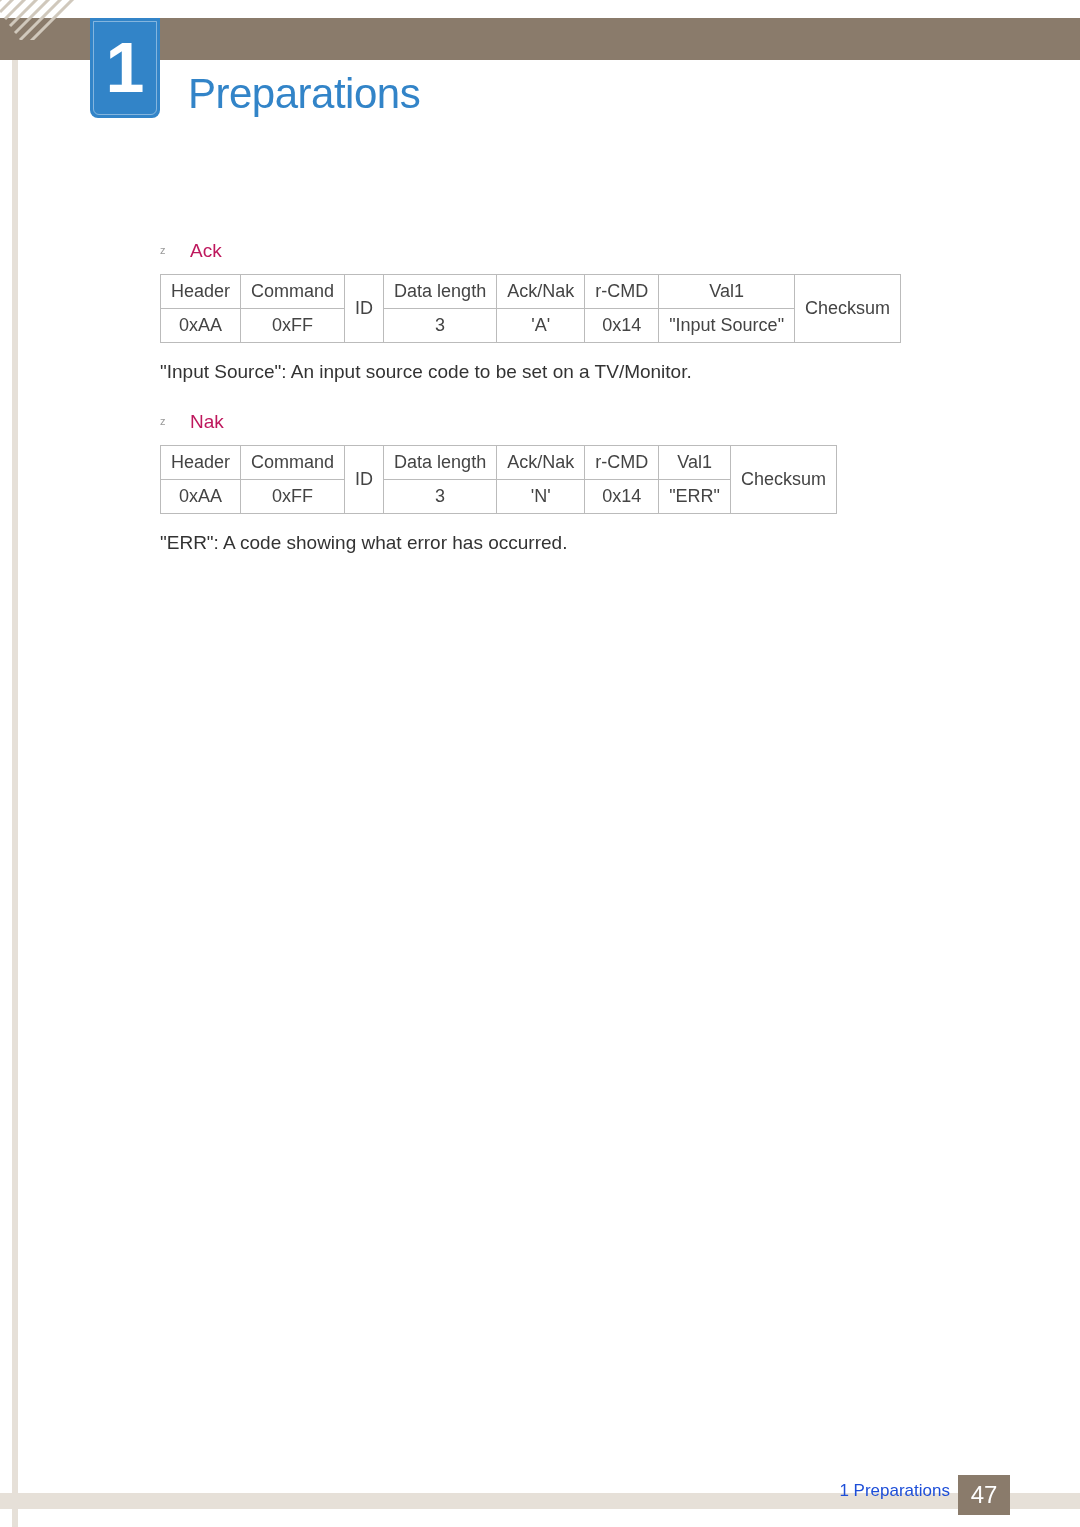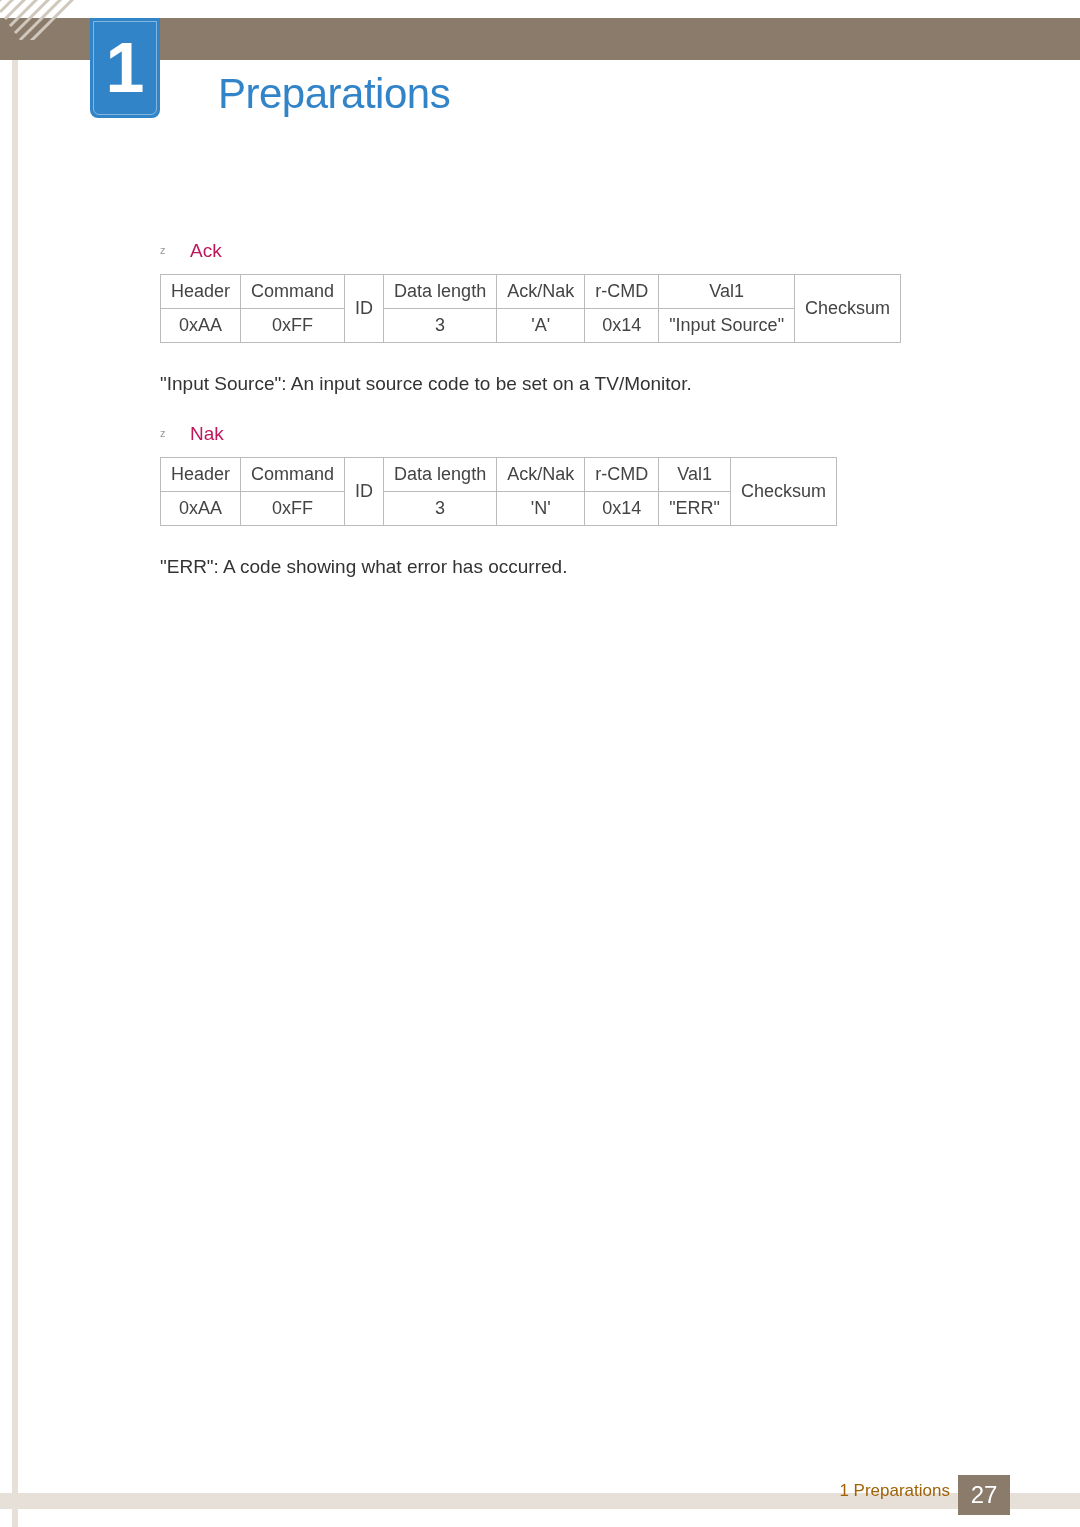--- a/index.html
+++ b/index.html
@@ -74,21 +74,20 @@
     }
     
     .page-title {
       position: absolute;
       top: 70px;
       left: 188px;
       font-size: 42px;
       font-weight: normal;
       color: #3284c8;
       letter-spacing: -0.5px;
-      margin-left: 30px;
     }
     
     .content-area {
       position: absolute;
       top: 240px;
       left: 160px;
       right: 120px;
     }
     
     .bullet-section {
@@ -109,21 +108,21 @@
     }
     
     .bullet-label {
       font-size: 19px;
       color: #be185d;
     }
     
     .data-table {
       border-collapse: collapse;
       margin-left: 0px;
-      margin-bottom: 30px;
+      margin-bottom: 18px;
     }
     
     .data-table td, .data-table th {
       border: 1px solid #bbb;
       padding: 6px 10px;
       text-align: center;
       font-size: 18px;
       font-weight: normal;
       color: #444;
       vertical-align: middle;
@@ -152,21 +151,21 @@
       right: 0;
       height: 16px;
       background: #e6e0d8;
     }
     
     .footer-text {
       position: absolute;
       bottom: 18px;
       right: 130px;
       font-size: 17px;
-      color: #a16207;
+      color: #1d4ed8;
       height: 36px;
       display: flex;
       align-items: center;
       z-index: 2;
     }
     
     .footer-page-box {
       position: absolute;
       bottom: 12px;
       right: 70px;
@@ -273,14 +272,14 @@
       </table>
 
     <p class="description">"ERR": A code showing what error has occurred.</p>
   </div>
 
 </div>
 
 <div class="footer-stripe"></div>
 <div class="footer-text">1 Preparations</div>
 <div class="footer-page-box">
-  <span class="footer-page-number">27</span>
+  <span class="footer-page-number">47</span>
 </div>
 
 </body></html>

